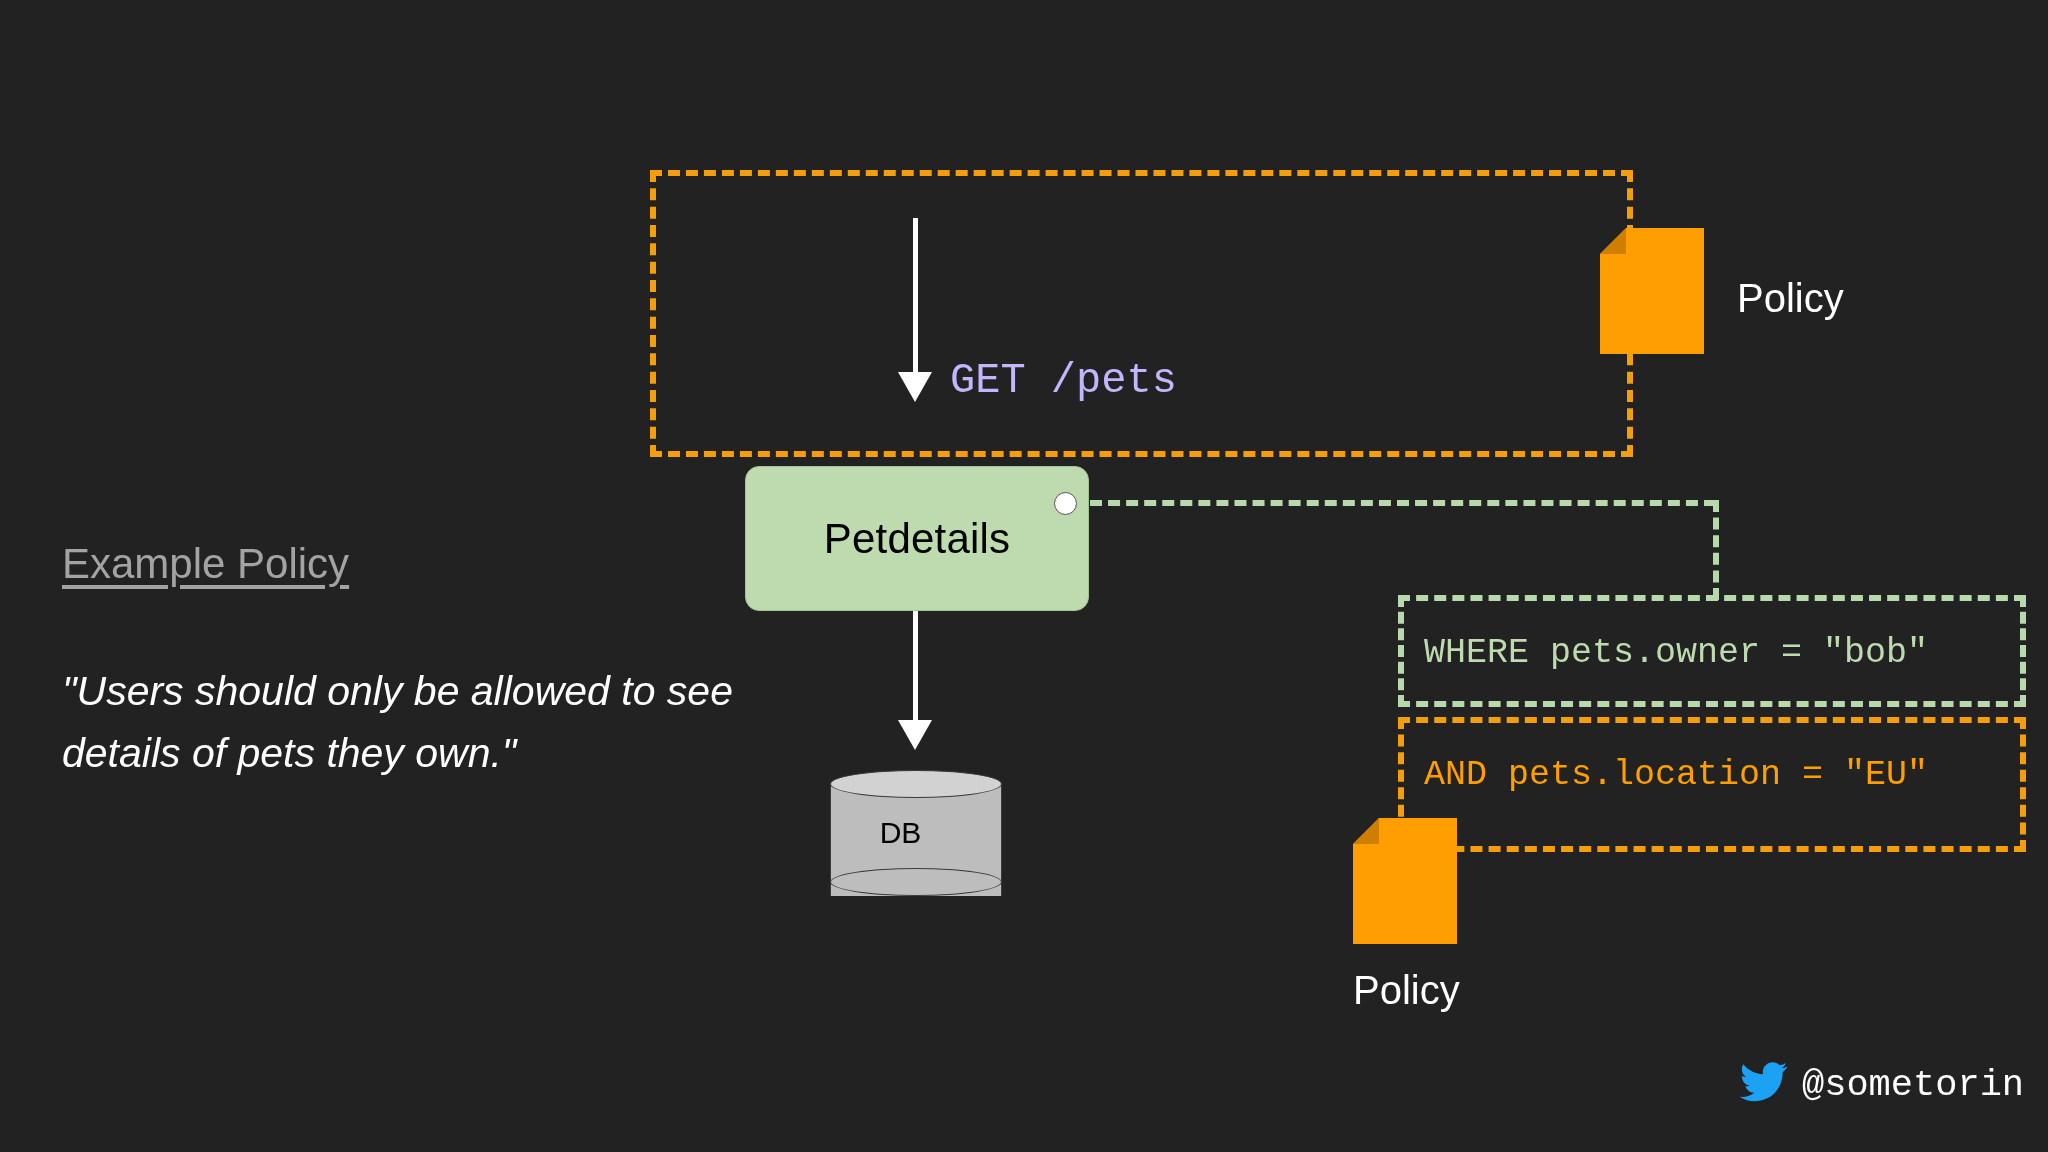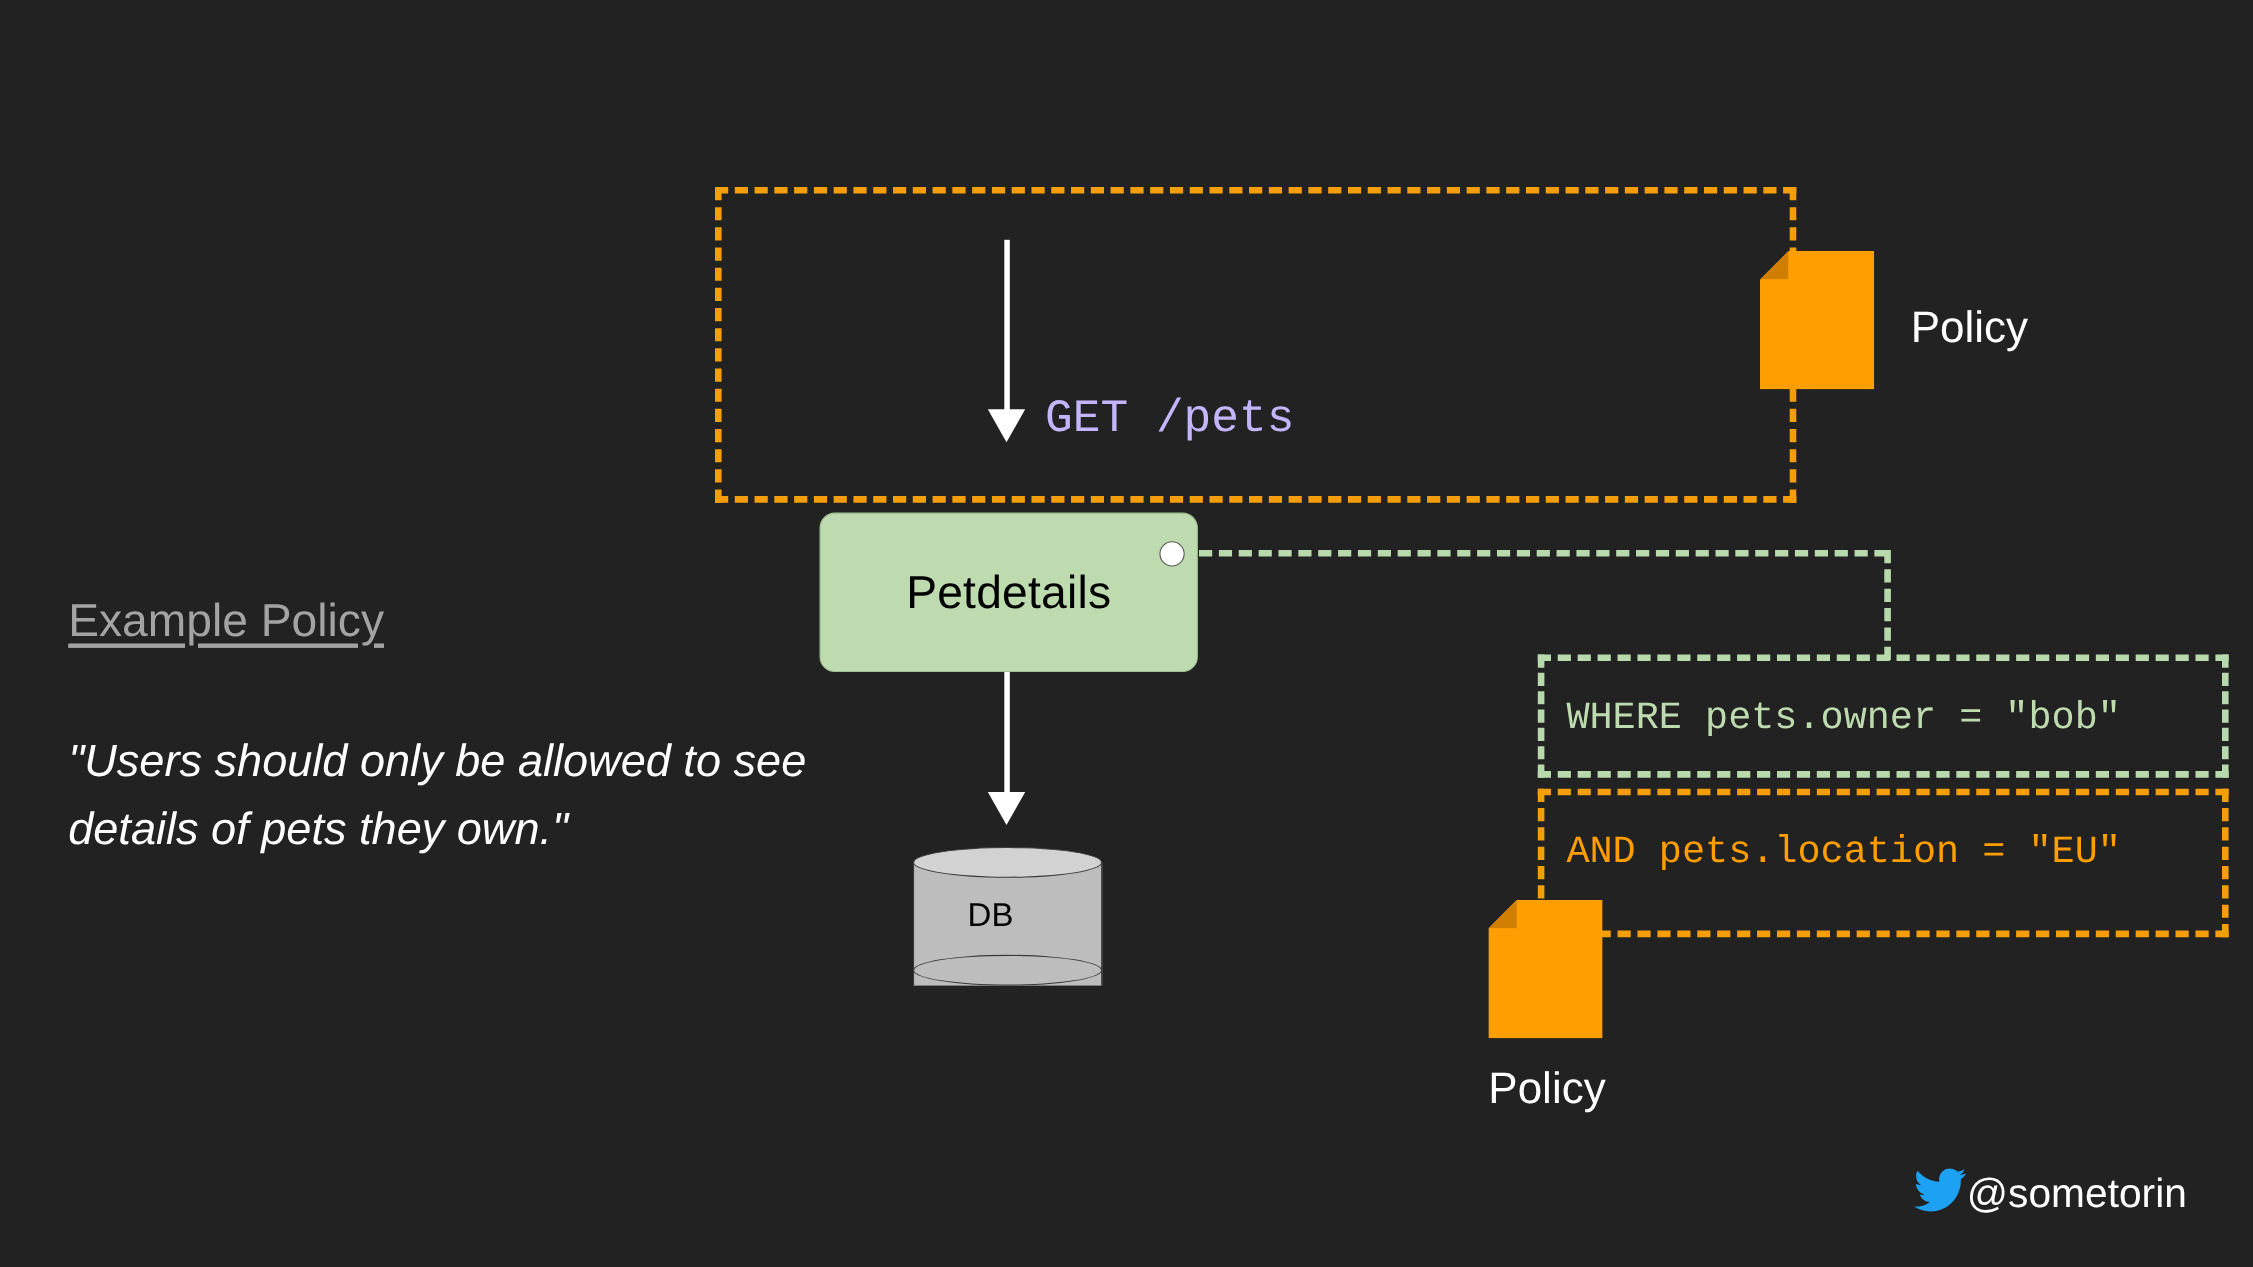--- a/index.html
+++ b/index.html
@@ -239,20 +239,22 @@
     font-style: italic;
     color: #FFFFFF;
   }
 
   
   #twitter-credit {
     left: 1740px;
     top: 1062px;
     display: flex;
     align-items: center;
+    gap: 14px;
+    font-family: Liberation Mono, monospace;
   }
   #twitter-handle {
     font-size: 37px;
     color: #FFFFFF;
     white-space: nowrap;
   }
 </style>
 </head>
 <body>
 

